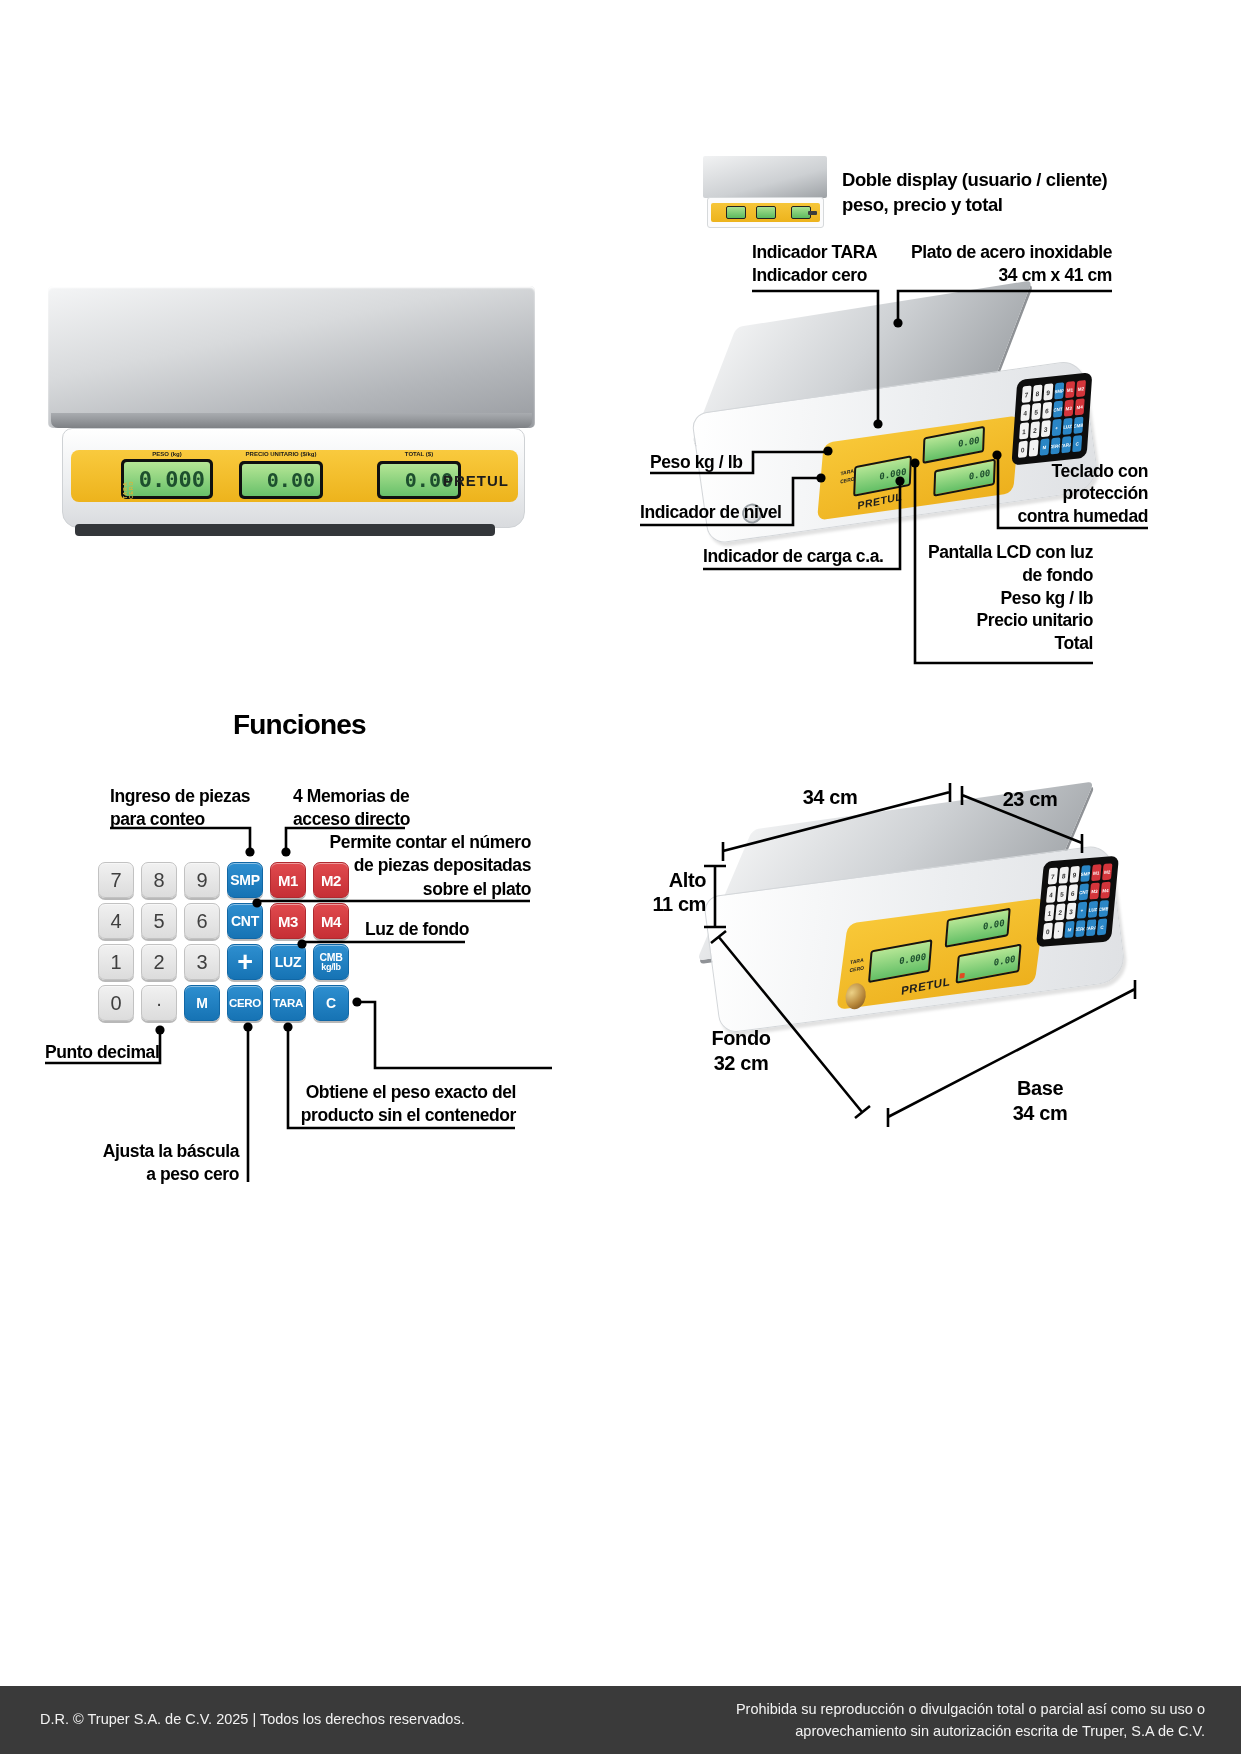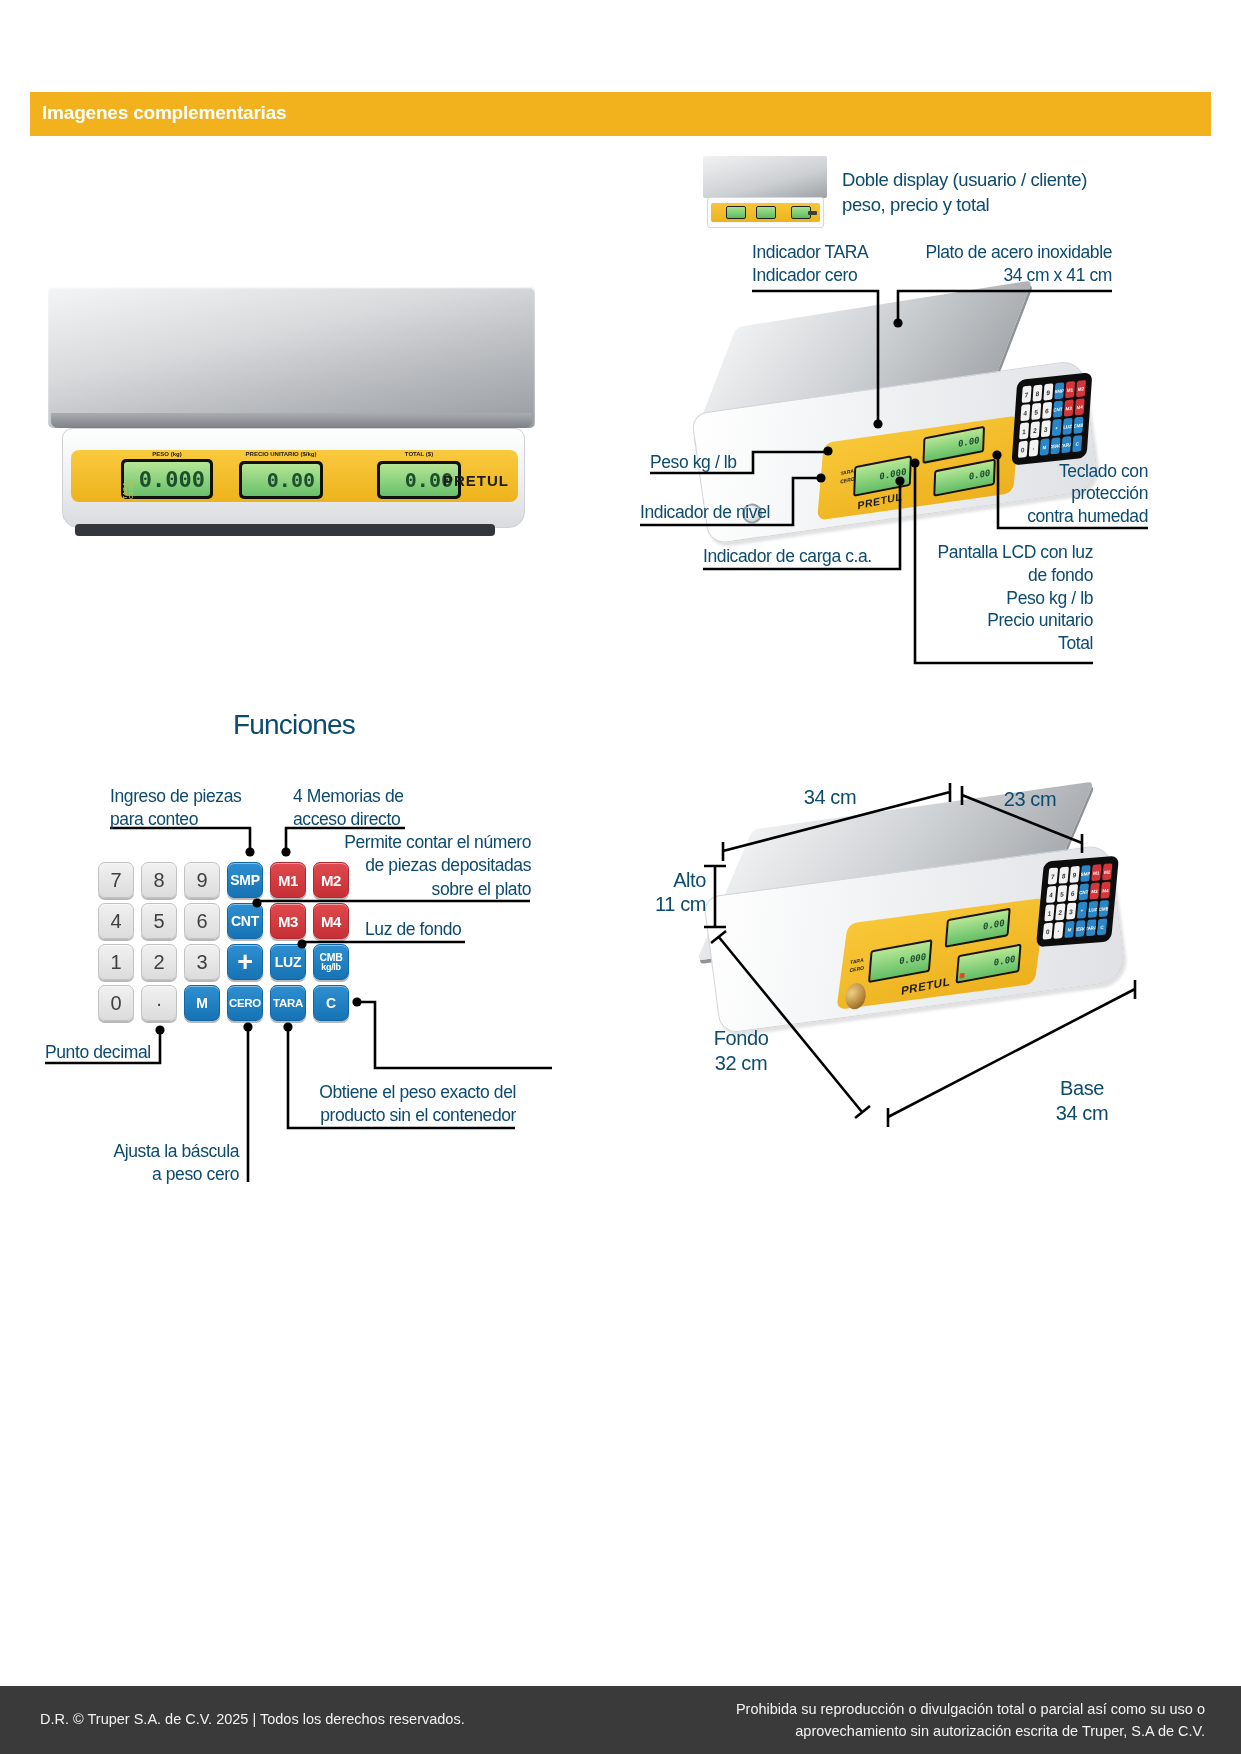--- a/index.html
+++ b/index.html
@@ -11,21 +11,21 @@
   #brand{position:absolute;left:38px;top:11px;font-size:31px;font-weight:800;letter-spacing:-1px;
          color:#F0561F;transform:scale(1,1.08);transform-origin:left top;}
   #doc-type{position:absolute;right:36px;top:15px;font-size:21px;font-weight:500;color:#fff;letter-spacing:-0.3px;}
   #section-bar{position:absolute;left:30px;top:92px;width:1181px;height:44px;background:#F2B21E;}
   #section-title{position:absolute;left:12px;top:10px;font-size:19px;font-weight:bold;color:#fff;letter-spacing:-0.2px;}
   #footer{position:absolute;left:0;top:1686px;width:1241px;height:68px;background:#3a3a3a;color:#f2f2f2;}
   #footer-left{position:absolute;left:40px;top:25px;font-size:14.5px;}
   #footer-right{position:absolute;right:36px;top:13px;font-size:14.5px;text-align:right;line-height:1.5;white-space:pre-line;}
 
   
-  .lbl{position:absolute;font-size:17.5px;font-weight:normal;color:#0c4a6e;line-height:1.33;
+  .lbl{position:absolute;font-size:17.5px;font-weight:bold;color:#000000;line-height:1.33;
        letter-spacing:-0.4px;white-space:pre-line;z-index:6;}
   .lbl.r{text-align:right;}
   .lbl.c{text-align:center;}
   .dim{font-size:20px;}
 
   
   #lines{position:absolute;left:0;top:0;z-index:5;pointer-events:none;}
   #lines path{fill:none;stroke:#000;stroke-width:2.6px;}
   #lines circle{fill:#000;stroke:none;}
 
@@ -111,23 +111,20 @@
   .key.mem span{font-size:15px;}
   .key.cmb span{font-size:10.5px;line-height:1.05;}
   .key.cmb .sub{font-size:9px;line-height:1.05;font-weight:bold;text-align:center;}
 </style>
 </head>
 <body>
 
 <div id="page">
 
 
-  <div id="section-bar">
-    <div id="section-title">Imagenes complementarias</div>
-  </div>
 
   <div id="front-scale">
     <div class="fs-plate">
       <div class="fs-plate-lip"></div>
     </div>
     <div class="fs-base">
       <div class="fs-strip">
         <div class="fs-dlabel" style="left:36px;width:120px">PESO (kg)</div>
         <div class="fs-dlabel" style="left:150px;width:120px">PRECIO UNITARIO ($/kg)</div>
         <div class="fs-dlabel" style="left:288px;width:120px">TOTAL ($)</div>
@@ -489,21 +486,21 @@
 producto sin el contenedor</div>
   <div class="lbl pre r" style="right:1002px;top:1140px">Ajusta la báscula
 a peso cero</div>
 
   <div class="lbl dim c" style="left:775px;top:784px;width:110px">34 cm</div>
   <div class="lbl dim c" style="left:975px;top:786px;width:110px">23 cm</div>
   <div class="lbl dim pre r" style="right:535px;top:868px;line-height:1.22">Alto
 11 cm</div>
   <div class="lbl dim pre c" style="left:706px;top:1026px;width:70px;line-height:1.25">Fondo
 32 cm</div>
-  <div class="lbl dim pre c" style="left:1040px;top:1076px;width:84px;line-height:1.25">Base
+  <div class="lbl dim pre c" style="left:998px;top:1076px;width:84px;line-height:1.25">Base
 34 cm</div>
 
   <div id="footer">
     <div id="footer-left">D.R. © Truper S.A. de C.V. 2025 | Todos los derechos reservados.</div>
     <div id="footer-right" class="pre">Prohibida su reproducción o divulgación total o parcial así como su uso o
 aprovechamiento sin autorización escrita de Truper, S.A de C.V.</div>
   </div>
 
 </div>
 

